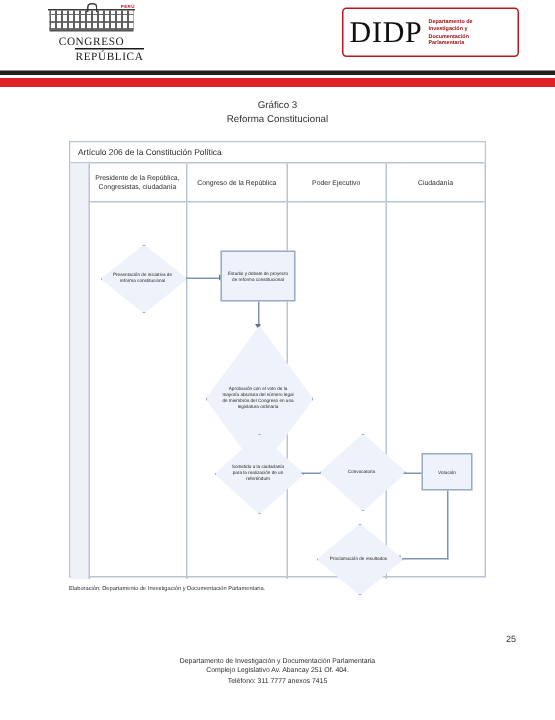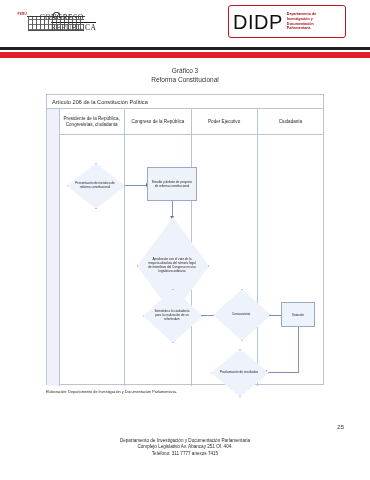--- a/index.html
+++ b/index.html
@@ -10,21 +10,21 @@
     color:#222;
     overflow:hidden;
     position:relative;
   }
   .page{position:relative;width:370px;height:480px;}
 
   
   .header{position:absolute;left:0;top:0;width:370px;height:44px;}
   .congreso-logo{
     position:absolute;left:27px;top:2px;width:68px;height:40px;
-    display:flex;align-items:center;justify-content:flex-start;
+    display:flex;flex-direction:column;align-items:center;justify-content:flex-start;
   }
   .congreso-bldg{
     width:58px;height:20px;position:relative;
     background:#ffffff;
   }
   .congreso-bldg .roofline{
     position:absolute;left:0;top:4px;width:58px;height:1px;background:#3a3a3a;
   }
   .congreso-bldg .dome{
     position:absolute;left:26px;top:0px;width:5px;height:5px;
@@ -48,21 +48,21 @@
     margin-top:1px;
   }
   .congreso-txt .l2{border-top:.6px solid #1a1a1a;padding-top:.5px;display:block;margin-left:24px;}
 
   .didp-logo{
     position:absolute;left:228px;top:5px;width:118px;height:33px;
     border:1.2px solid #c0151f;border-radius:3px;background:#fff;
     display:flex;align-items:center;padding:0 4px;box-sizing:border-box;
   }
   .didp-mark{
-    font-family:Liberation Sans, sans-serif;
+    font-family:Liberation Serif, serif;
     font-size:20px;line-height:20px;color:#101010;letter-spacing:.5px;
   }
   .didp-sub{
     font-size:3.6px;line-height:4.6px;color:#a01018;margin-left:4px;font-weight:bold;
   }
 
   .rule-dark{position:absolute;left:0;top:47px;width:370px;height:2.5px;background:#231f20;}
   .rule-red{position:absolute;left:0;top:52px;width:370px;height:6px;background:#e01f26;}
 
   

